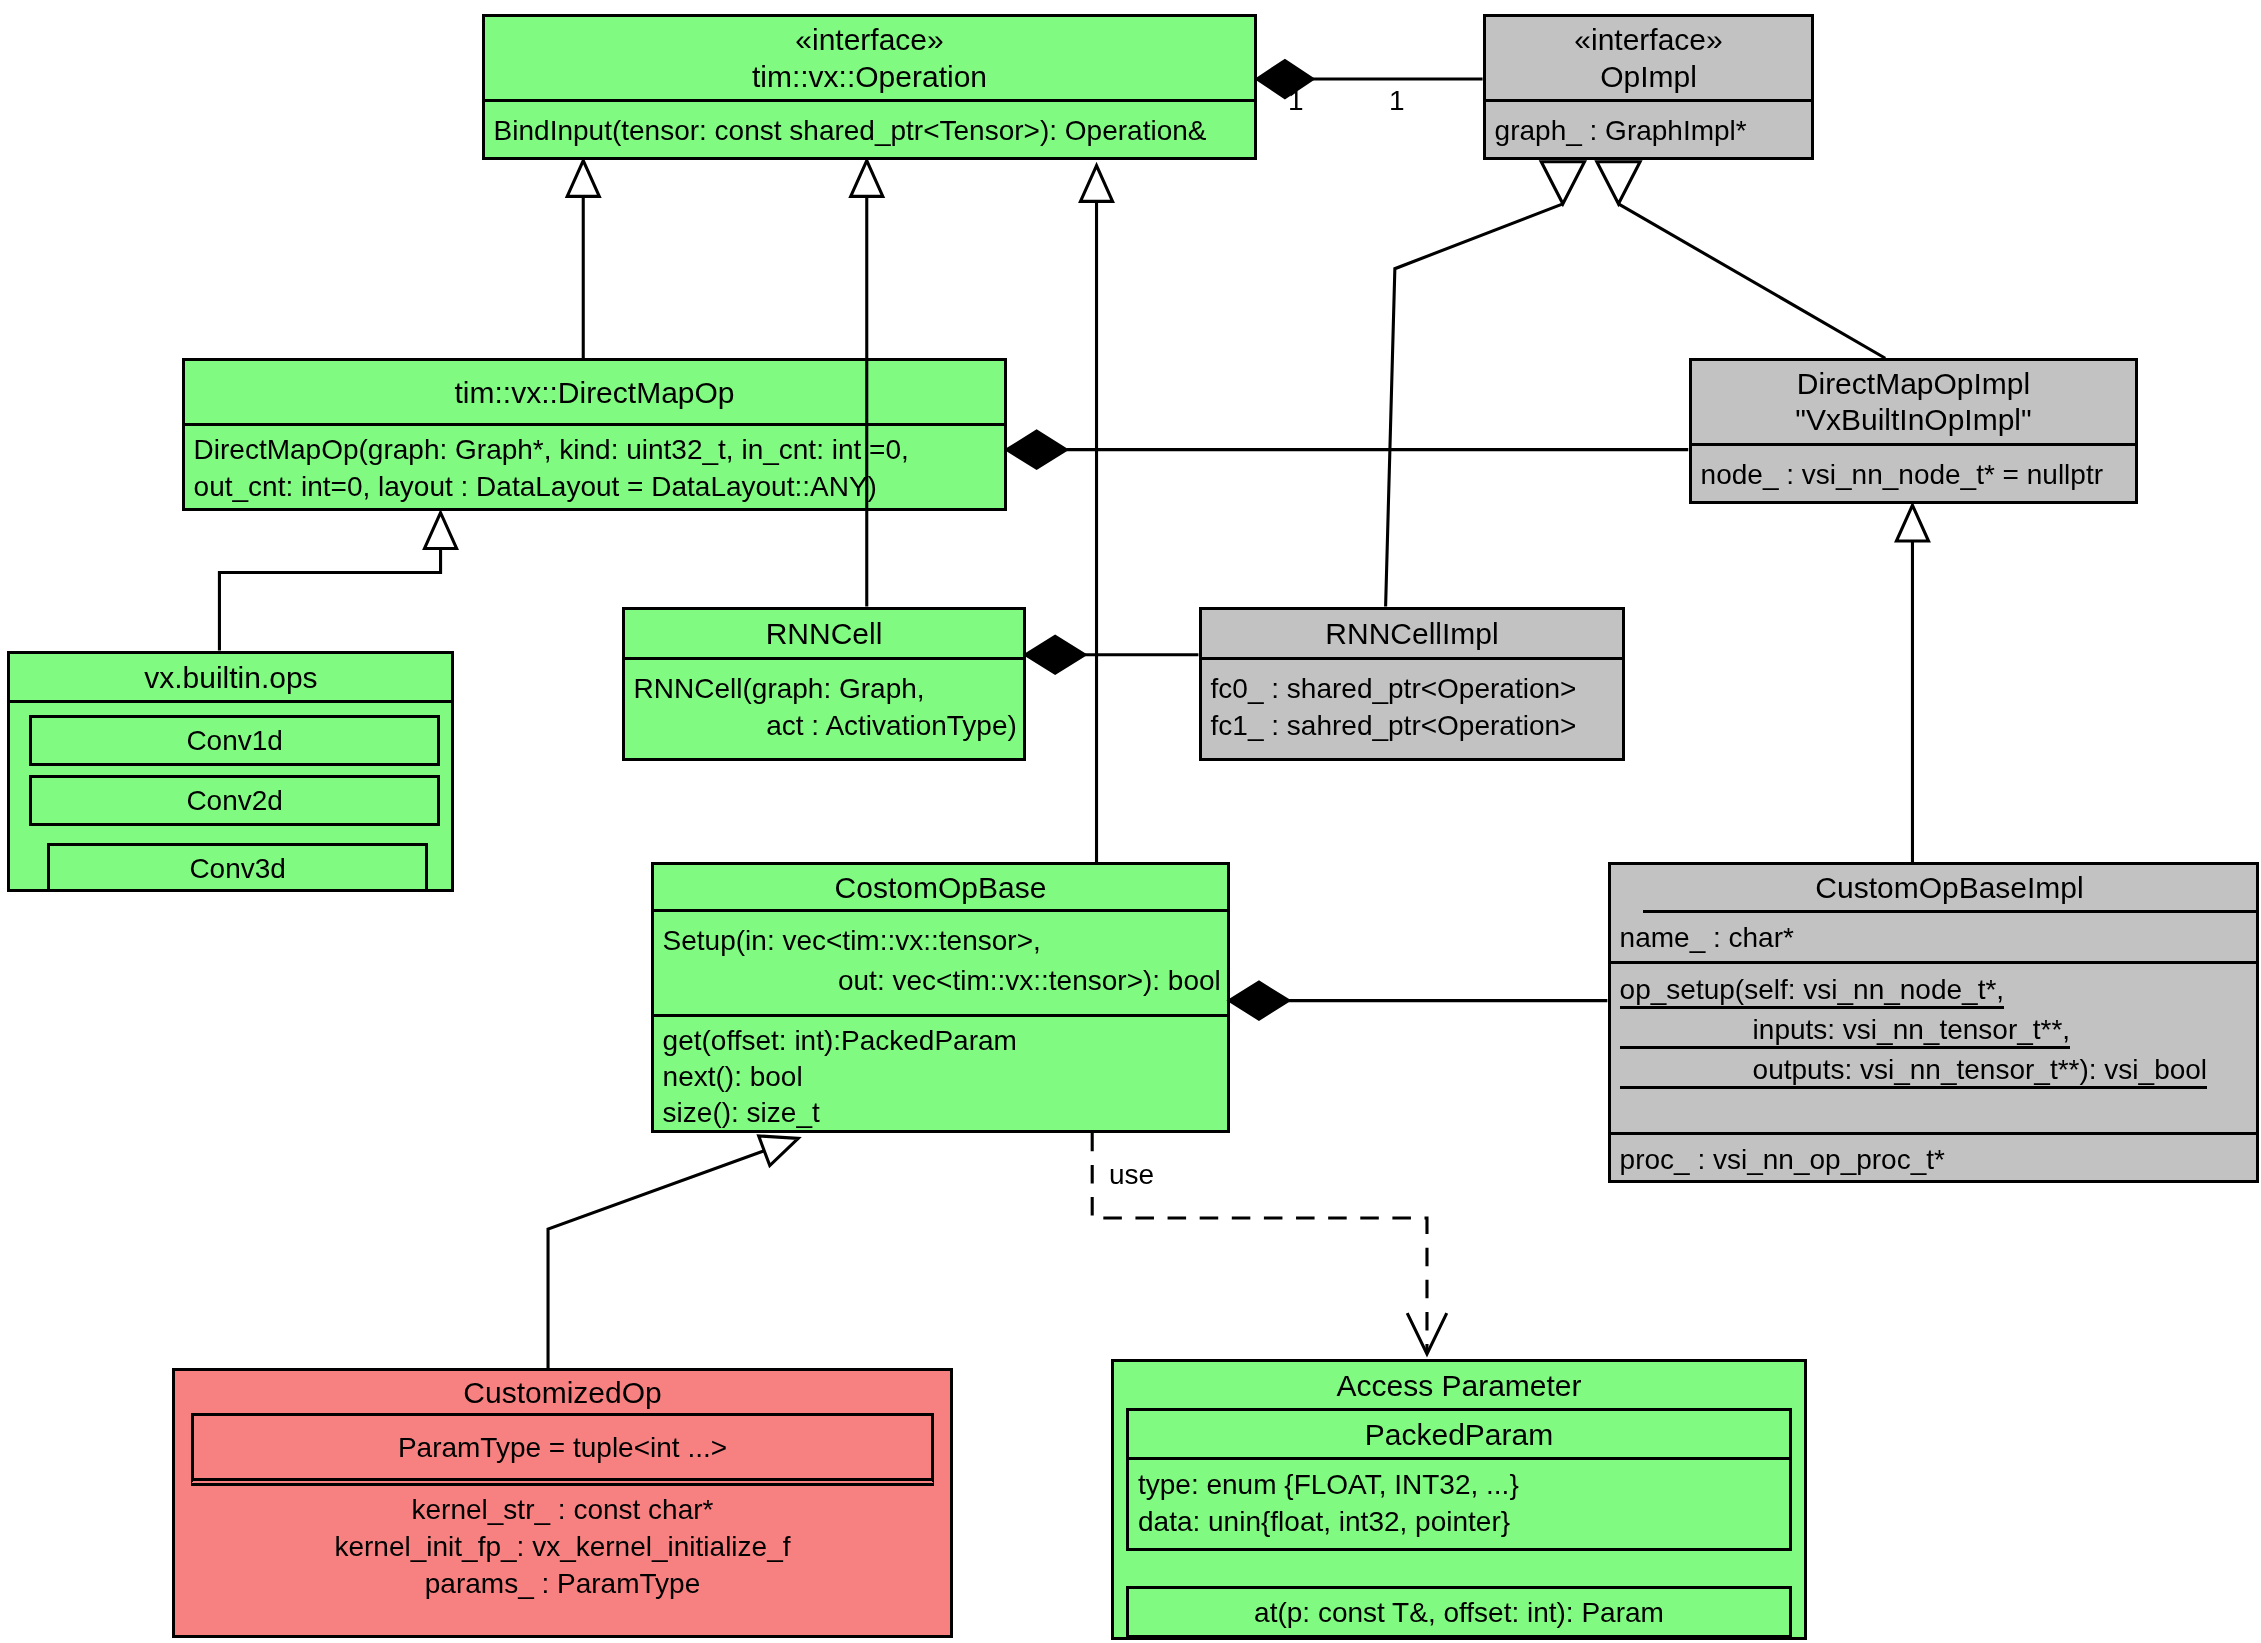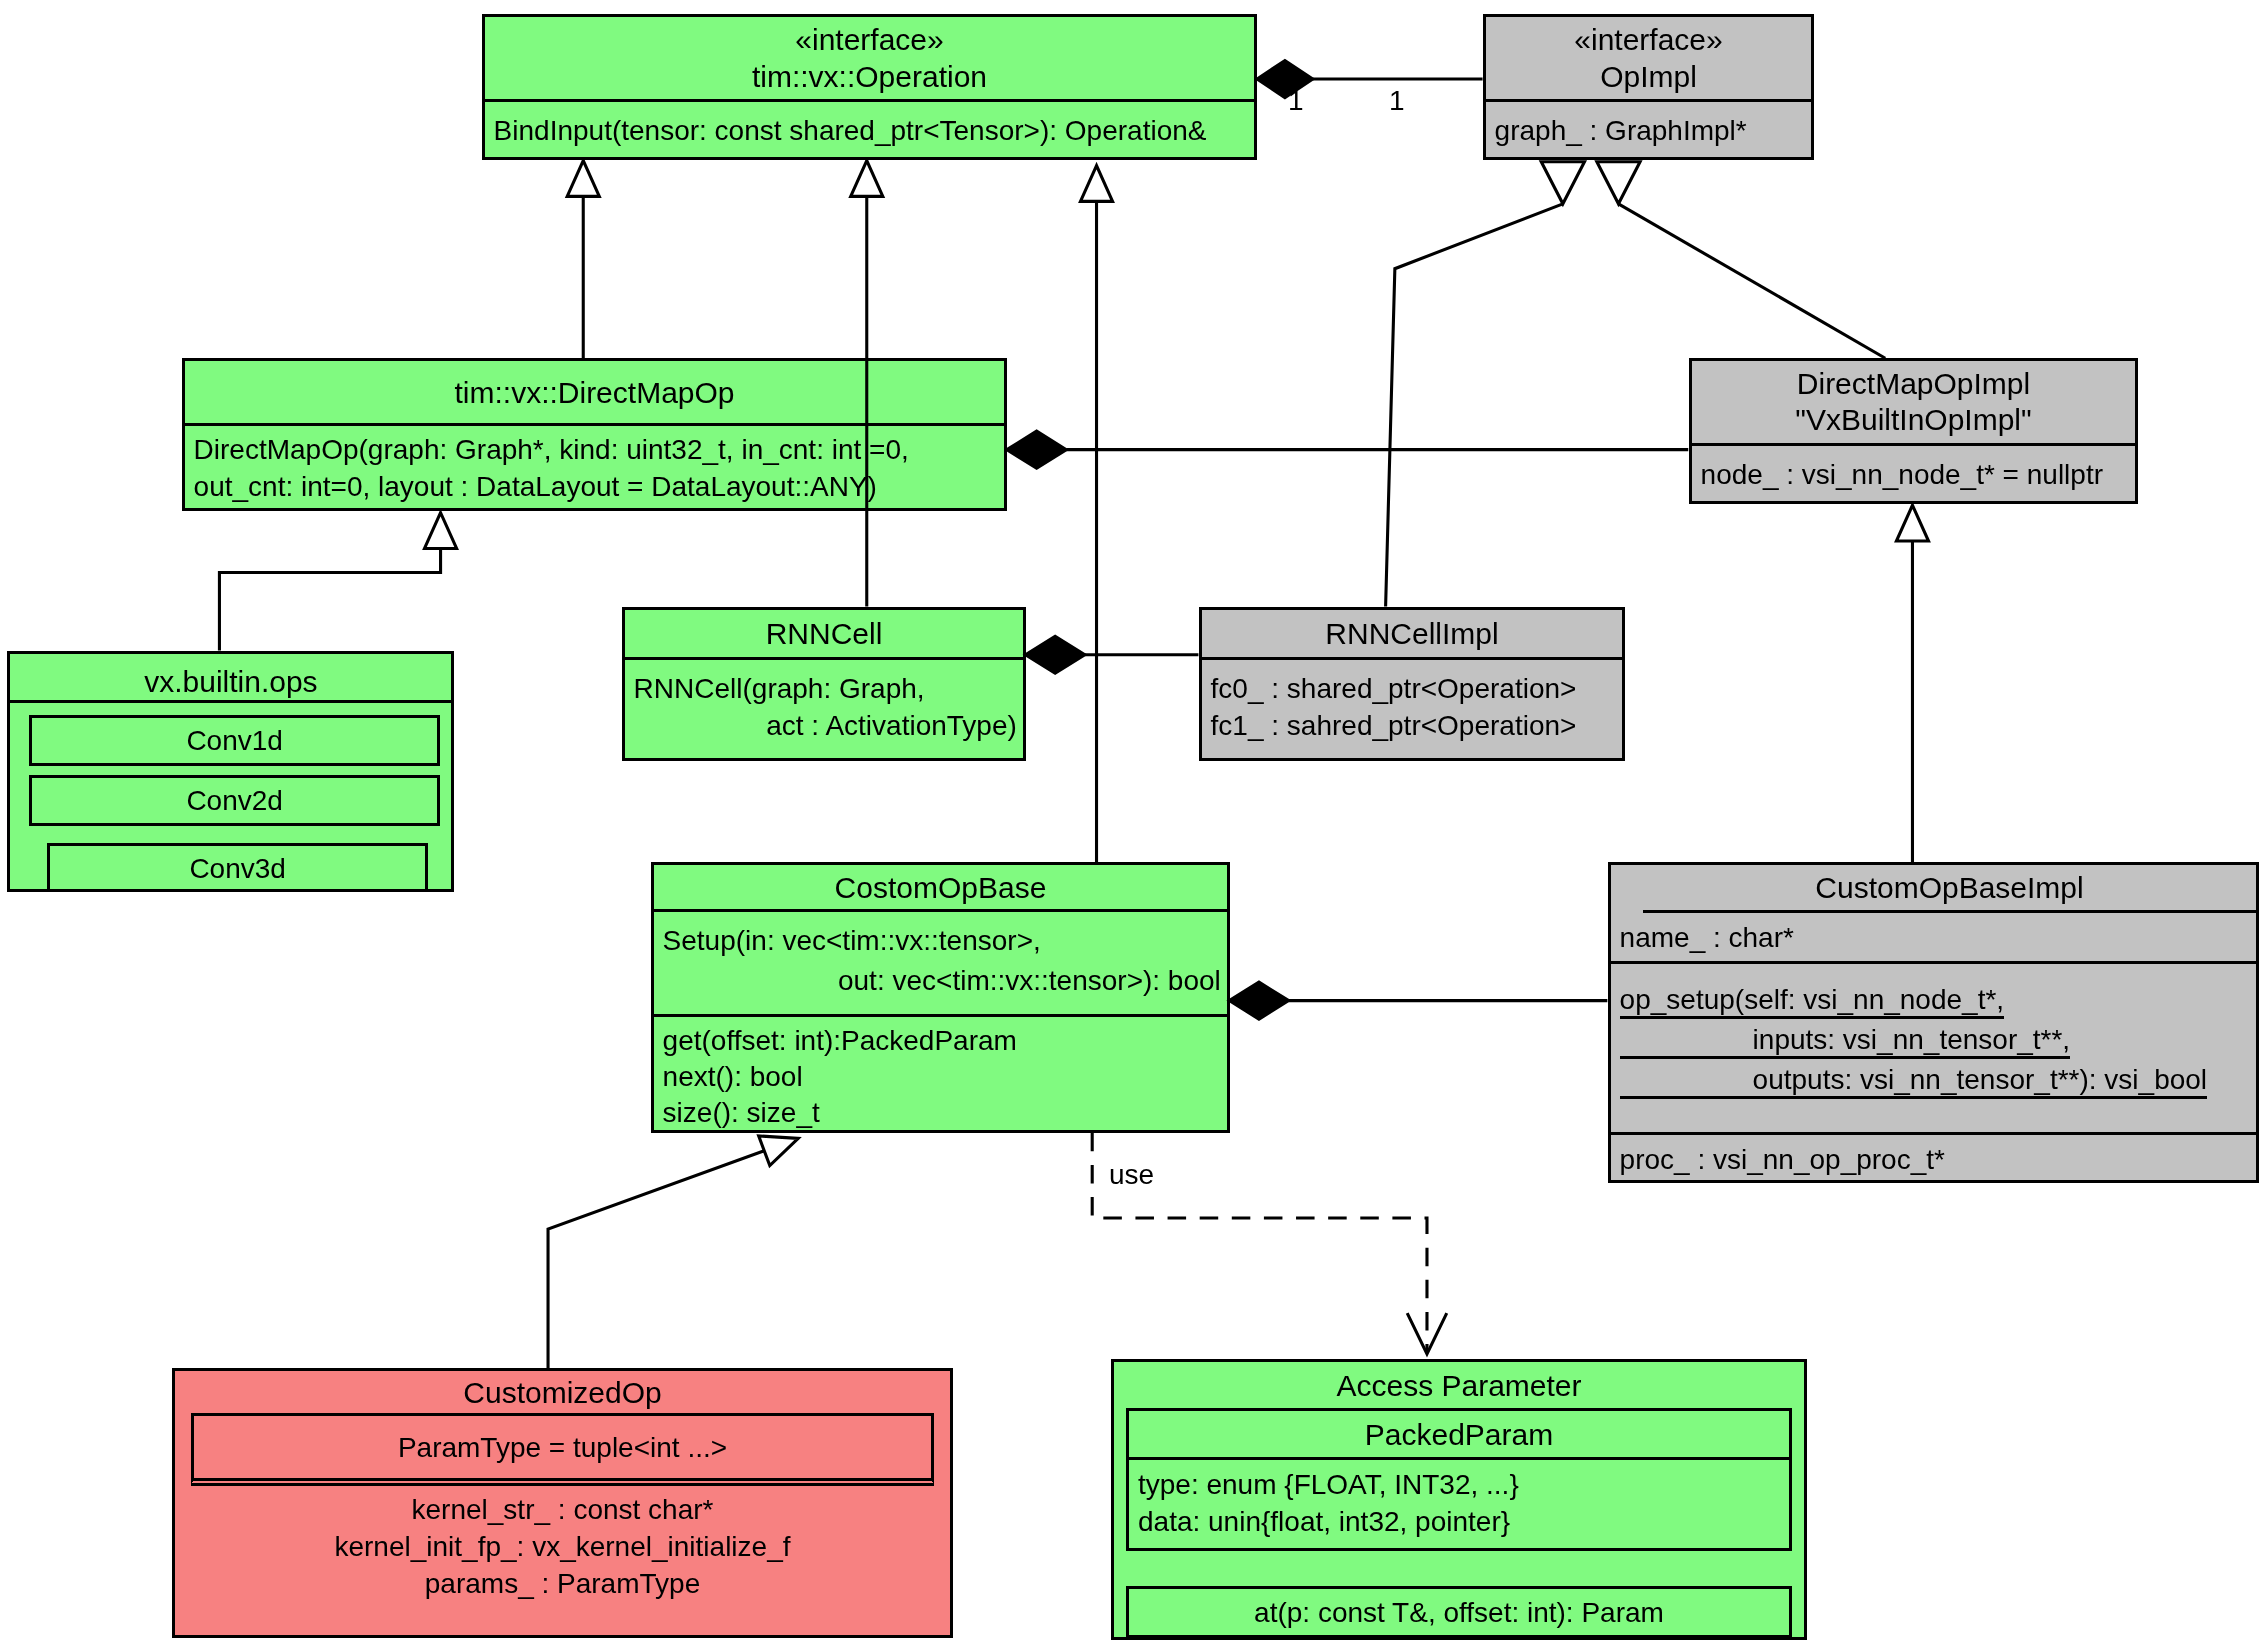--- a/index.html
+++ b/index.html
@@ -30,42 +30,42 @@
   #box-operation        { left:482px;  top:13.6px;   width:775px; height:146px; }
   #box-operation .title { height:82px; }
   #box-operation .sec   { height:57px; }
   #box-opimpl           { left:1483px; top:13.6px;   width:331px;  height:146px; }
   #box-opimpl .title    { height:82px; }
   #box-opimpl .sec      { height:57px; }
   #box-directmapop        { left:182px; top:358px; width:825px; height:153px; }
   #box-directmapop .title { height:62px; }
   #box-directmapop .sec   { height:85px; padding-top:5px; }
   #box-builtinops         { left:7.4px; top:651px; width:447px; height:241px; }
-  #box-builtinops .title  { height:46px;justify-content:flex-end; }
+  #box-builtinops .title  { height:46px; }
   .convitem { height:51px; font-size:28px; }
   #conv1 { margin:12.4px 11px 0 18.5px; }
   #conv2 { margin:8.6px 11px 0 18.5px;text-align:center; }
   #conv3 { margin:17.3px 23.5px 0 37px; }
   #box-rnncell        { left:622px; top:607px; width:404px; height:154px; }
   #box-rnncell .title { height:47px; }
   #box-rnncell .sec   { height:101px; padding-top:10px; }
   #box-rnncellimpl        { left:1199px; top:607px; width:426px; height:154px; }
   #box-rnncellimpl .title { height:47px; }
   #box-rnncellimpl .sec   { height:101px; padding-top:10px; }
   #box-directmapopimpl        { left:1689px; top:358px; width:449px; height:146px; }
   #box-directmapopimpl .title { height:82px; line-height:36px; }
   #box-directmapopimpl .sec   { height:57px; }
   #box-costomopbase        { left:651px; top:862px; width:579px; height:271px; }
   #box-costomopbase .title { height:44px; }
   #box-costomopbase #setup-sec   { height:105px; padding-top:8.6px; line-height:40px; }
   #box-costomopbase #methods-sec { height:115px; padding-top:6.2px; line-height:36px; }
   #box-customopbaseimpl        { left:1608px; top:862px; width:651px; height:321px; }
   #box-customopbaseimpl .title { height:45px;margin-left:32px; }
   #box-customopbaseimpl #attr1-sec { height:51px; }
-  #box-customopbaseimpl #ops-sec   { height:171px; padding-top:16px; line-height:40px; }
+  #box-customopbaseimpl #ops-sec   { height:171px; padding-top:6px; line-height:40px; }
   #box-customopbaseimpl #attr2-sec { height:48px; }
   #box-customizedop        { left:172px; top:1368px; width:781px; height:270px; }
   #box-customizedop .title { height:42px; }
   #paramtype-box { margin:0 16px; height:62px; border:3.1px solid #000;
                    border-bottom:8.6px double #000; display:flex;
                    align-items:center; justify-content:center; }
   #customized-attrs { padding-top:5px; line-height:37px; }
   #box-accessparam        { left:1111px; top:1359px; width:696px; height:281px; }
   #box-accessparam .title { height:46px; }
   #packedparam-box { margin:0 12.4px; height:143px; border:3.1px solid #000; box-sizing:border-box; }

